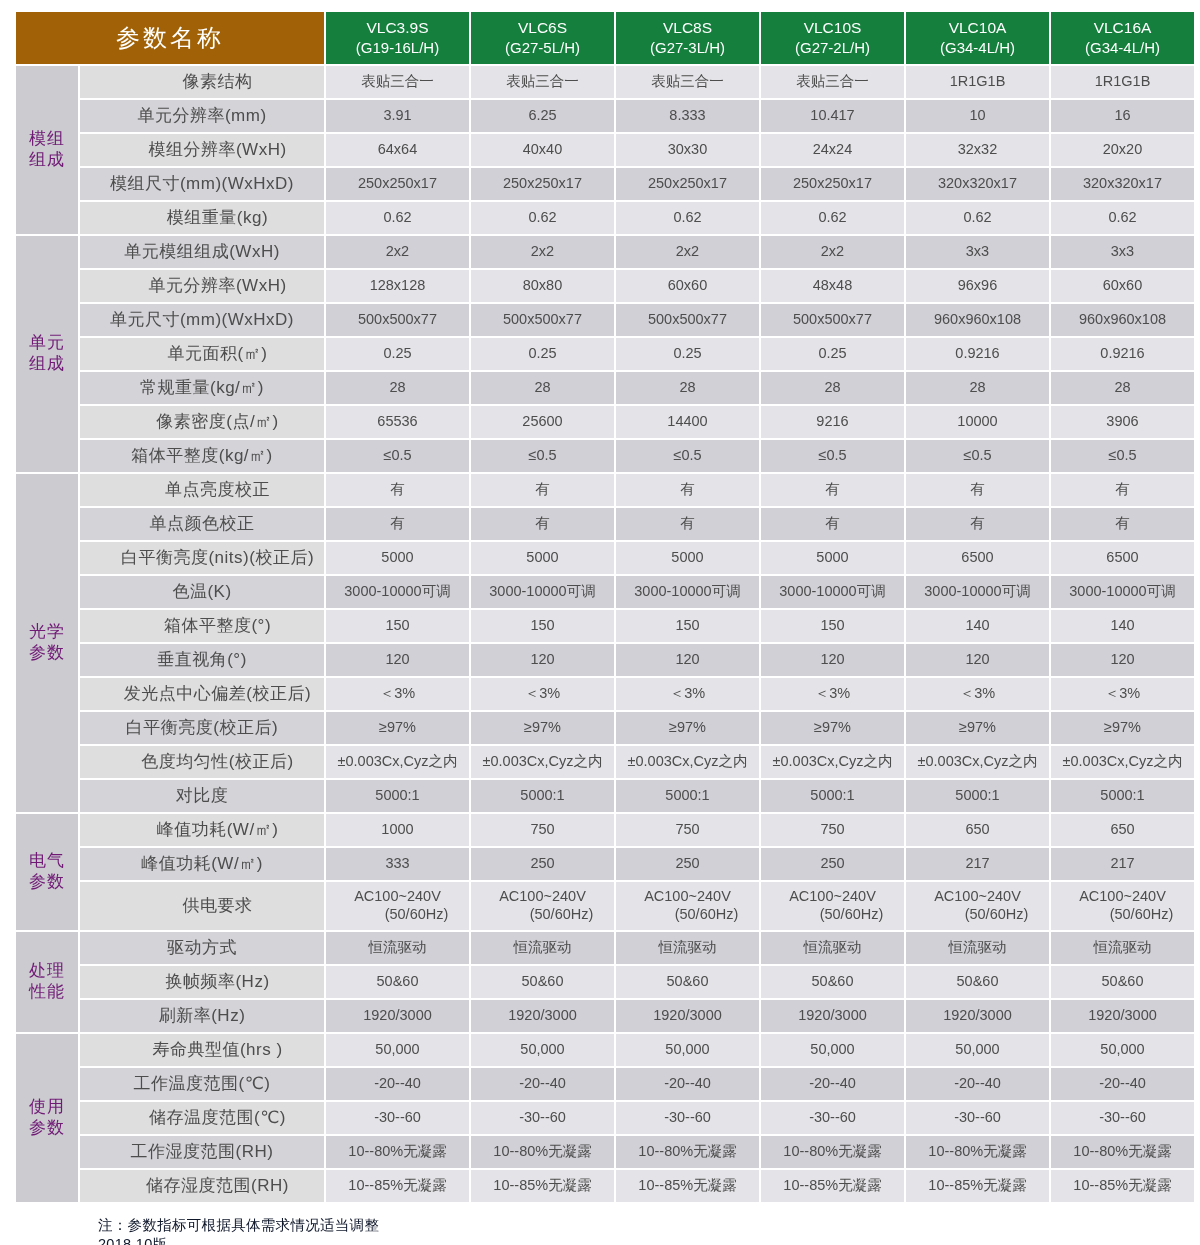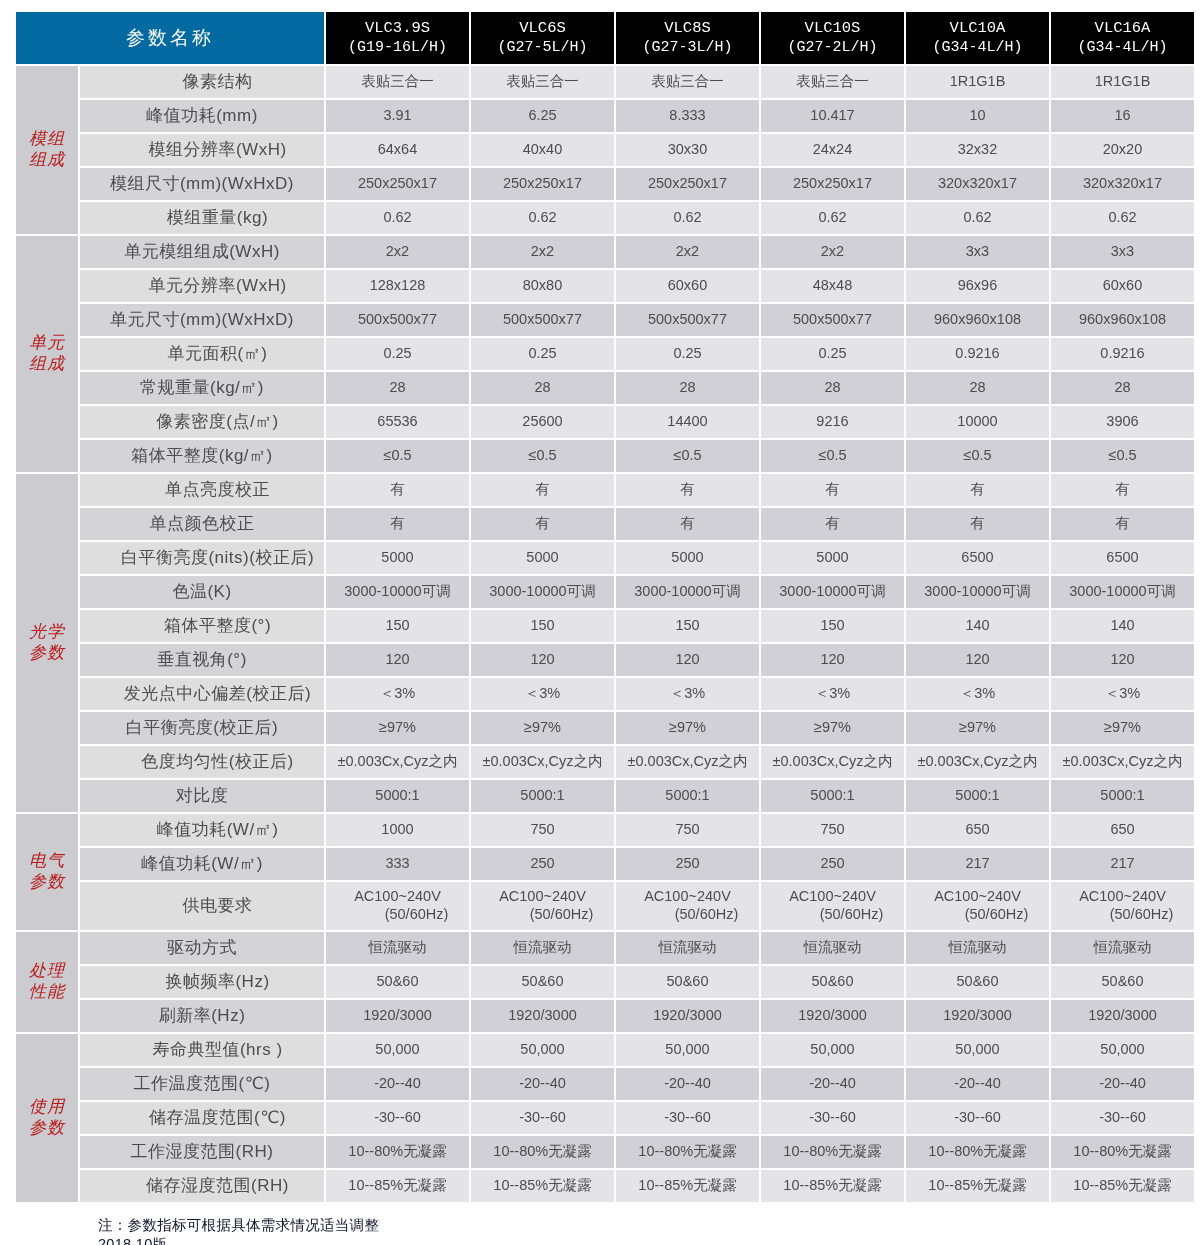--- a/index.html
+++ b/index.html
@@ -35,44 +35,42 @@
     font-weight: normal;
     line-height: 1.22;
   }
   
   col.c-group { width: 62px; }
   col.c-param { width: 244px; }
   col.c-model { width: 143px; }
 
   
   th.hdr {
-    background: #0369a1;
+    background: #a16207;
     color: #ffffff;
     height: 52px;
-    font-size: 19px;
+    font-size: 24px;
     letter-spacing: 3px;
   }
   th.hdr-model {
-    background: #000000;
+    background: #15803d;
     color: #ffffff;
     height: 52px;
     font-size: 15.5px;
     letter-spacing: 0px;
-    font-family: Liberation Mono, monospace;
   }
   th.hdr-model .line2 { display: block; font-size: 15px; margin-top: 1px; }
 
   
   td.group {
     background: #cbcbd0;
-    color: #b91c1c;
+    color: #701a75;
     font-size: 17px;
     line-height: 1.38;
     letter-spacing: 1px;
-    font-style: italic;
   }
   
   td.param {
     font-size: 17px;
     color: #4d4d4d;
     height: 32px;
     letter-spacing: 0.5px;
   }
   
   td.val {
@@ -155,21 +153,21 @@
           <td class="group" rowspan="5"><span>模组</span><br><span>组成</span></td>
           <td class="param">像素结构</td>
           <td class="val"><span>表贴三合一</span></td>
           <td class="val"><span>表贴三合一</span></td>
           <td class="val"><span>表贴三合一</span></td>
           <td class="val"><span>表贴三合一</span></td>
           <td class="val"><span>1R1G1B</span></td>
           <td class="val"><span>1R1G1B</span></td>
         </tr>
         <tr class="rowA">
-          <td class="param">峰值功耗(mm)</td>
+          <td class="param">单元分辨率(mm)</td>
           <td class="val"><span>3.91</span></td>
           <td class="val"><span>6.25</span></td>
           <td class="val"><span>8.333</span></td>
           <td class="val"><span>10.417</span></td>
           <td class="val"><span>10</span></td>
           <td class="val"><span>16</span></td>
         </tr>
         <tr class="rowB">
           <td class="param">模组分辨率(WxH)</td>
           <td class="val"><span>64x64</span></td>

